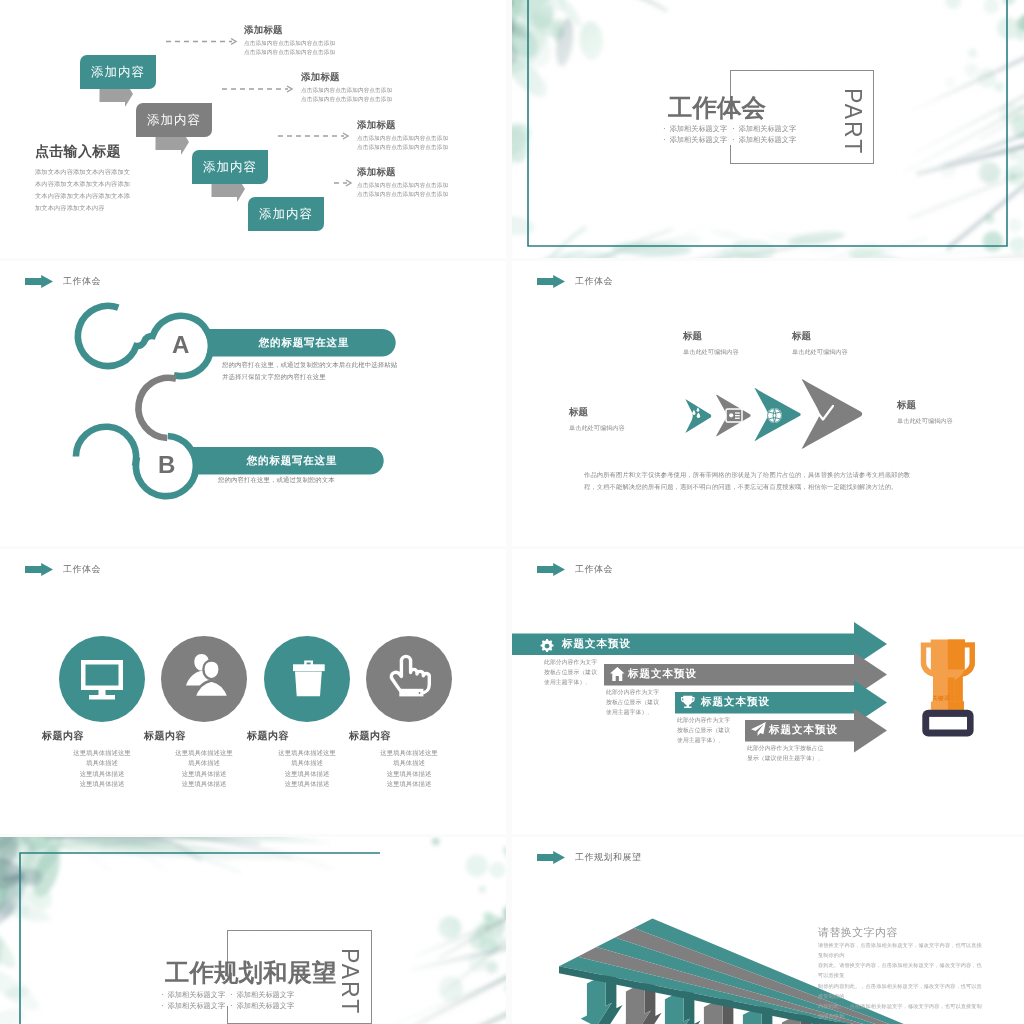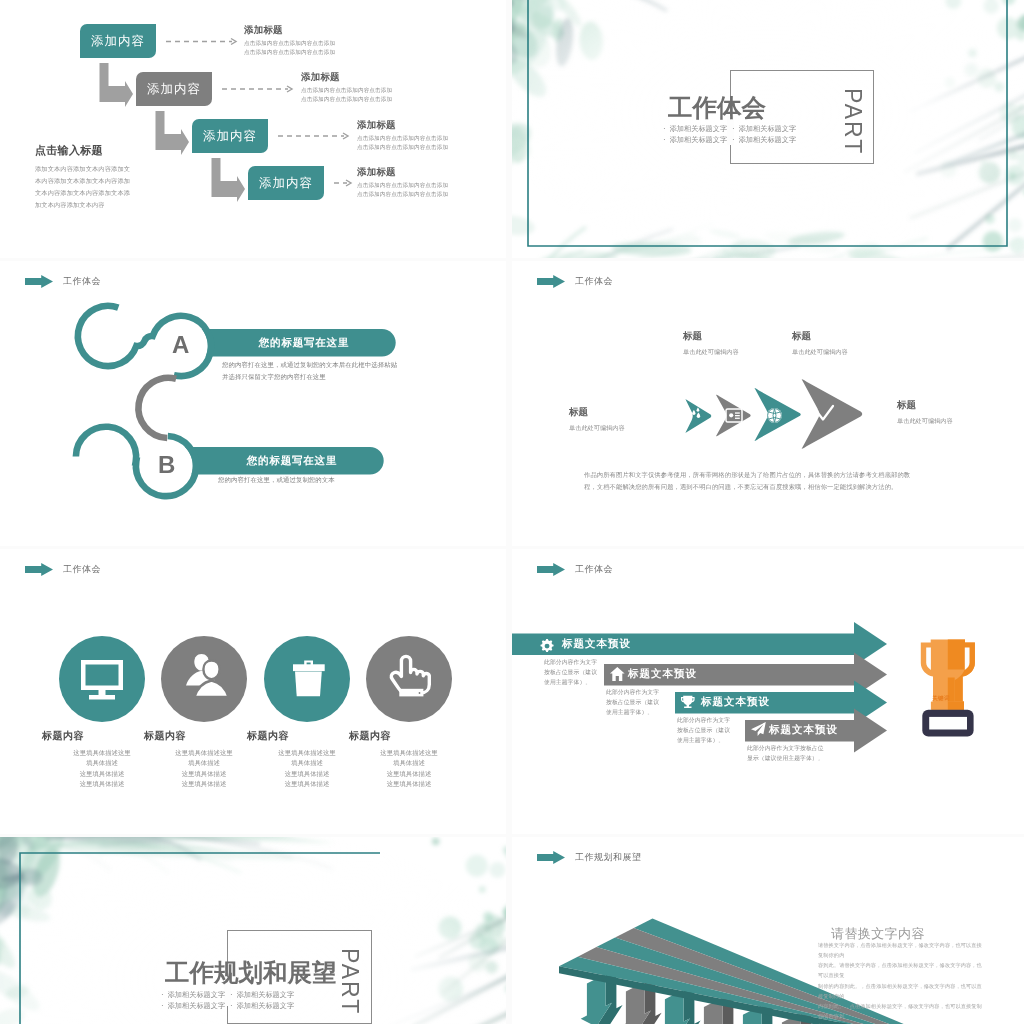--- a/index.html
+++ b/index.html
@@ -16,41 +16,41 @@
   .s8{left:512px;top:837px; width:512px;height:285px;}
 
   
   .hdr{position:absolute;display:flex;align-items:center;}
   .hdr .arw{width:28px;height:13px;flex:none;}
   .hdr .ttl{margin-left:10px;font-size:9px;color:#6e6e6e;letter-spacing:.5px;}
 
   
   .pbox{position:absolute;display:flex;align-items:center;justify-content:center;
         color:#fff;font-size:12.5px;letter-spacing:1px;
-        border-radius:7px 0 7px 0;}
+        border-radius:7px 0 7px 0;margin-top:31px;}
   .pcap{position:absolute;}
   .pcap .t{font-size:9.5px;font-weight:bold;color:#5d5d5d;margin-bottom:2px;letter-spacing:.2px;}
   .pcap .l{font-size:5.6px;color:#8a8a8a;line-height:1.55;letter-spacing:.1px;}
   .pside{position:absolute;}
-  .pside .t{font-size:11px;font-weight:bold;color:#4d4d4d;margin-bottom:5px;letter-spacing:.3px;}
+  .pside .t{font-size:14px;font-weight:bold;color:#4d4d4d;margin-bottom:5px;letter-spacing:.3px;}
   .pside .l{font-size:6.2px;color:#8f8f8f;line-height:1.95;letter-spacing:.15px;}
   .dash{position:absolute;}
 
   
   .floral{position:absolute;left:0;top:0;width:100%;height:100%;overflow:hidden;}
   .div-bg{position:absolute;left:0;top:0;width:100%;height:100%;}
   .div-frame{position:absolute;border:1px solid #8c8c8c;}
   .div-title{position:absolute;font-size:24.5px;font-weight:bold;color:#6e6e6e;letter-spacing:0px;white-space:nowrap;line-height:1;}
   .div-part{position:absolute;font-size:23px;color:#6e6e6e;letter-spacing:2px;
             transform:rotate(90deg);transform-origin:left top;white-space:nowrap;line-height:1;}
   .div-bul{position:absolute;font-size:7.2px;color:#8a8a8a;white-space:nowrap;line-height:1;}
   .div-bul b{font-weight:normal;margin-right:4px;font-size:8px;}
 
   
-  .ld-t{position:absolute;font-size:13px;color:#9a9a9a;letter-spacing:.4px;margin-left:13px;}
+  .ld-t{position:absolute;font-size:11px;color:#9a9a9a;letter-spacing:.4px;}
   .ld-b{position:absolute;font-size:5.2px;color:#a6a6a6;line-height:1.95;letter-spacing:.1px;}
 
   
   .ar-lbl{position:absolute;color:#fff;font-size:10.5px;font-weight:bold;letter-spacing:1px;white-space:nowrap;}
   .ar-body{position:absolute;font-size:5.8px;color:#8a8a8a;line-height:1.72;letter-spacing:.1px;}
   .tr-lbl{position:absolute;font-size:5.6px;color:#e87d1e;font-weight:bold;letter-spacing:.3px;}
   .ci-t{position:absolute;font-size:10px;font-weight:bold;color:#4f4f4f;width:120px;letter-spacing:.5px;}
   .ci-l{position:absolute;font-size:6.4px;color:#8e8e8e;width:120px;text-align:center;line-height:1.62;}
 
   

